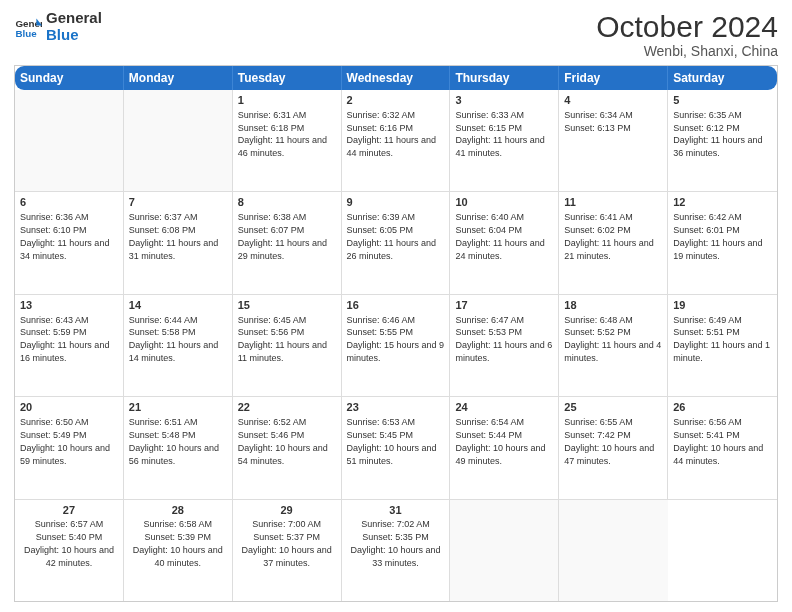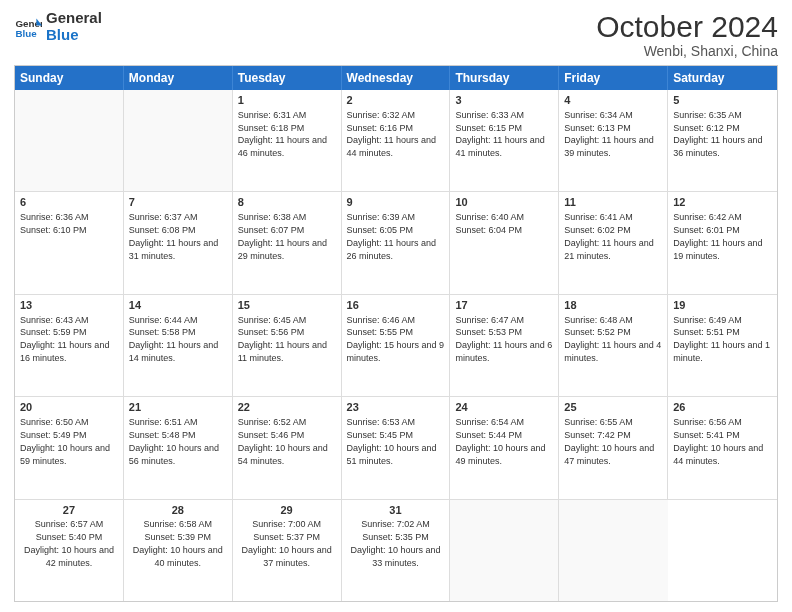--- a/index.html
+++ b/index.html
@@ -49,20 +49,21 @@
     .calendar {
       flex: 1;
       display: flex;
       flex-direction: column;
       border: 1px solid #ccc;
     }
     .cal-header-row {
       display: grid;
       grid-template-columns: repeat(7, 1fr);
       background: #2471c8;
+      border-radius: 9px;
     }
     .cal-header-cell {
       color: #fff;
       font-size: 12px;
       font-weight: bold;
       padding: 5px 5px;
       text-align: left;
       border-right: 1px solid #3d85d5;
     }
     .cal-header-cell:last-child { border-right: none; }
@@ -133,29 +134,29 @@
       <div class="cal-header-cell">Friday</div>
       <div class="cal-header-cell">Saturday</div>
     </div>
     <div class="cal-body" id="cal-body">
     <div class="cal-row">
           <div class="cal-cell empty"></div>
           <div class="cal-cell empty"></div>
           <div class="cal-cell"><span class="day-num">1</span><span class="info">Sunrise: 6:31 AM</span><br><span class="info">Sunset: 6:18 PM</span><br><span class="info">Daylight: 11 hours and 46 minutes.</span></div>
           <div class="cal-cell"><span class="day-num">2</span><span class="info">Sunrise: 6:32 AM</span><br><span class="info">Sunset: 6:16 PM</span><br><span class="info">Daylight: 11 hours and 44 minutes.</span></div>
           <div class="cal-cell"><span class="day-num">3</span><span class="info">Sunrise: 6:33 AM</span><br><span class="info">Sunset: 6:15 PM</span><br><span class="info">Daylight: 11 hours and 41 minutes.</span></div>
-          <div class="cal-cell"><span class="day-num">4</span><span class="info">Sunrise: 6:34 AM</span><br><span class="info">Sunset: 6:13 PM</span><br><span class="info">Daylight: 11 hours and 39 minutes.</span></div>
+          <div class="cal-cell"><span class="day-num">4</span><span class="info">Sunrise: 6:34 AM</span><br><span class="info">Sunset: 6:13 PM</span><br></div>
           <div class="cal-cell"><span class="day-num">5</span><span class="info">Sunrise: 6:35 AM</span><br><span class="info">Sunset: 6:12 PM</span><br><span class="info">Daylight: 11 hours and 36 minutes.</span></div>
         </div>
         <div class="cal-row">
-          <div class="cal-cell"><span class="day-num">6</span><span class="info">Sunrise: 6:36 AM</span><br><span class="info">Sunset: 6:10 PM</span><br></div>
+          <div class="cal-cell"><span class="day-num">6</span><span class="info">Sunrise: 6:36 AM</span><br><span class="info">Sunset: 6:10 PM</span><br><span class="info">Daylight: 11 hours and 34 minutes.</span></div>
           <div class="cal-cell"><span class="day-num">7</span><span class="info">Sunrise: 6:37 AM</span><br><span class="info">Sunset: 6:08 PM</span><br><span class="info">Daylight: 11 hours and 31 minutes.</span></div>
           <div class="cal-cell"><span class="day-num">8</span><span class="info">Sunrise: 6:38 AM</span><br><span class="info">Sunset: 6:07 PM</span><br><span class="info">Daylight: 11 hours and 29 minutes.</span></div>
           <div class="cal-cell"><span class="day-num">9</span><span class="info">Sunrise: 6:39 AM</span><br><span class="info">Sunset: 6:05 PM</span><br><span class="info">Daylight: 11 hours and 26 minutes.</span></div>
-          <div class="cal-cell"><span class="day-num">10</span><span class="info">Sunrise: 6:40 AM</span><br><span class="info">Sunset: 6:04 PM</span><br></div>
+          <div class="cal-cell"><span class="day-num">10</span><span class="info">Sunrise: 6:40 AM</span><br><span class="info">Sunset: 6:04 PM</span><br><span class="info">Daylight: 11 hours and 24 minutes.</span></div>
           <div class="cal-cell"><span class="day-num">11</span><span class="info">Sunrise: 6:41 AM</span><br><span class="info">Sunset: 6:02 PM</span><br><span class="info">Daylight: 11 hours and 21 minutes.</span></div>
           <div class="cal-cell"><span class="day-num">12</span><span class="info">Sunrise: 6:42 AM</span><br><span class="info">Sunset: 6:01 PM</span><br><span class="info">Daylight: 11 hours and 19 minutes.</span></div>
         </div>
         <div class="cal-row">
           <div class="cal-cell"><span class="day-num">13</span><span class="info">Sunrise: 6:43 AM</span><br><span class="info">Sunset: 5:59 PM</span><br><span class="info">Daylight: 11 hours and 16 minutes.</span></div>
           <div class="cal-cell"><span class="day-num">14</span><span class="info">Sunrise: 6:44 AM</span><br><span class="info">Sunset: 5:58 PM</span><br><span class="info">Daylight: 11 hours and 14 minutes.</span></div>
           <div class="cal-cell"><span class="day-num">15</span><span class="info">Sunrise: 6:45 AM</span><br><span class="info">Sunset: 5:56 PM</span><br><span class="info">Daylight: 11 hours and 11 minutes.</span></div>
           <div class="cal-cell"><span class="day-num">16</span><span class="info">Sunrise: 6:46 AM</span><br><span class="info">Sunset: 5:55 PM</span><br><span class="info">Daylight: 15 hours and 9 minutes.</span></div>
           <div class="cal-cell"><span class="day-num">17</span><span class="info">Sunrise: 6:47 AM</span><br><span class="info">Sunset: 5:53 PM</span><br><span class="info">Daylight: 11 hours and 6 minutes.</span></div>
           <div class="cal-cell"><span class="day-num">18</span><span class="info">Sunrise: 6:48 AM</span><br><span class="info">Sunset: 5:52 PM</span><br><span class="info">Daylight: 11 hours and 4 minutes.</span></div>

